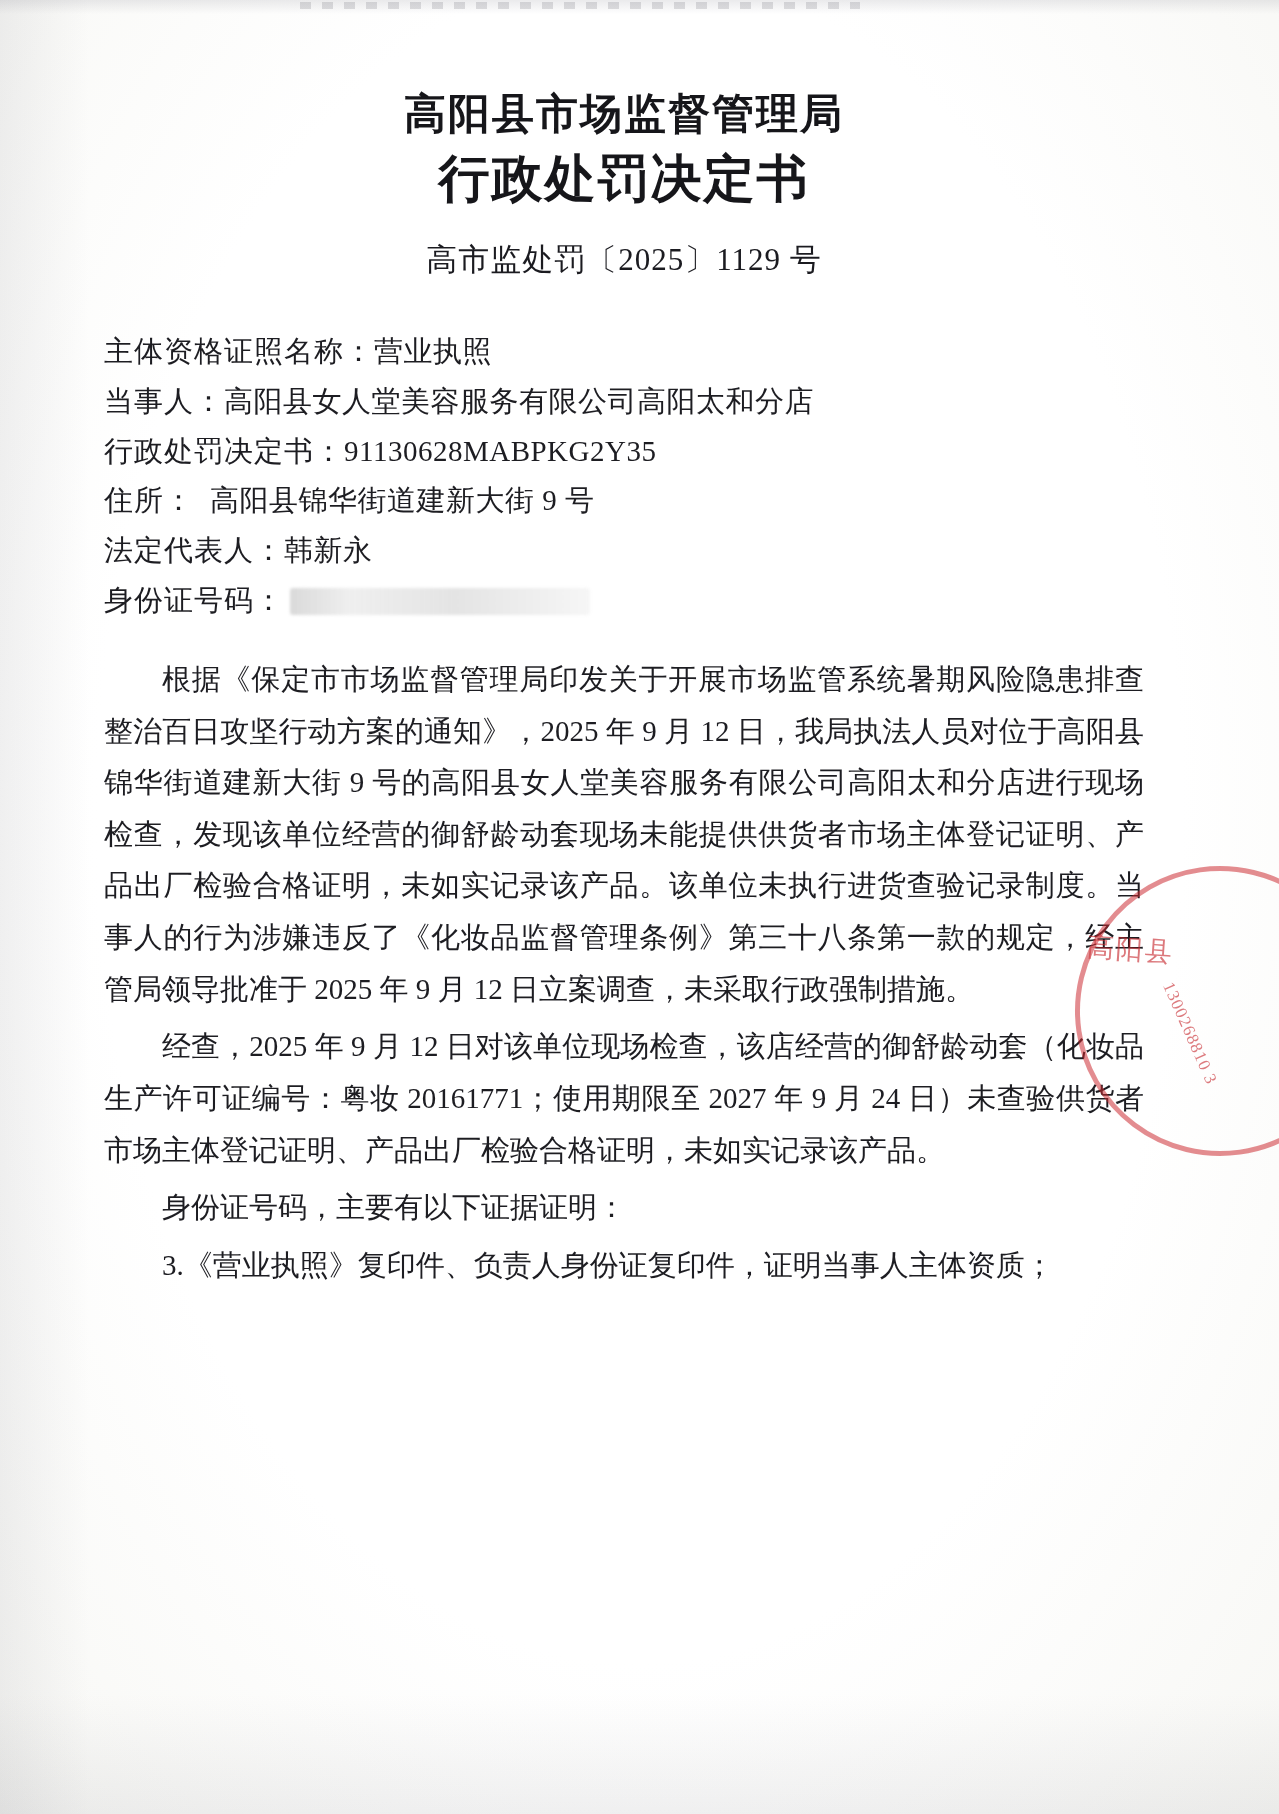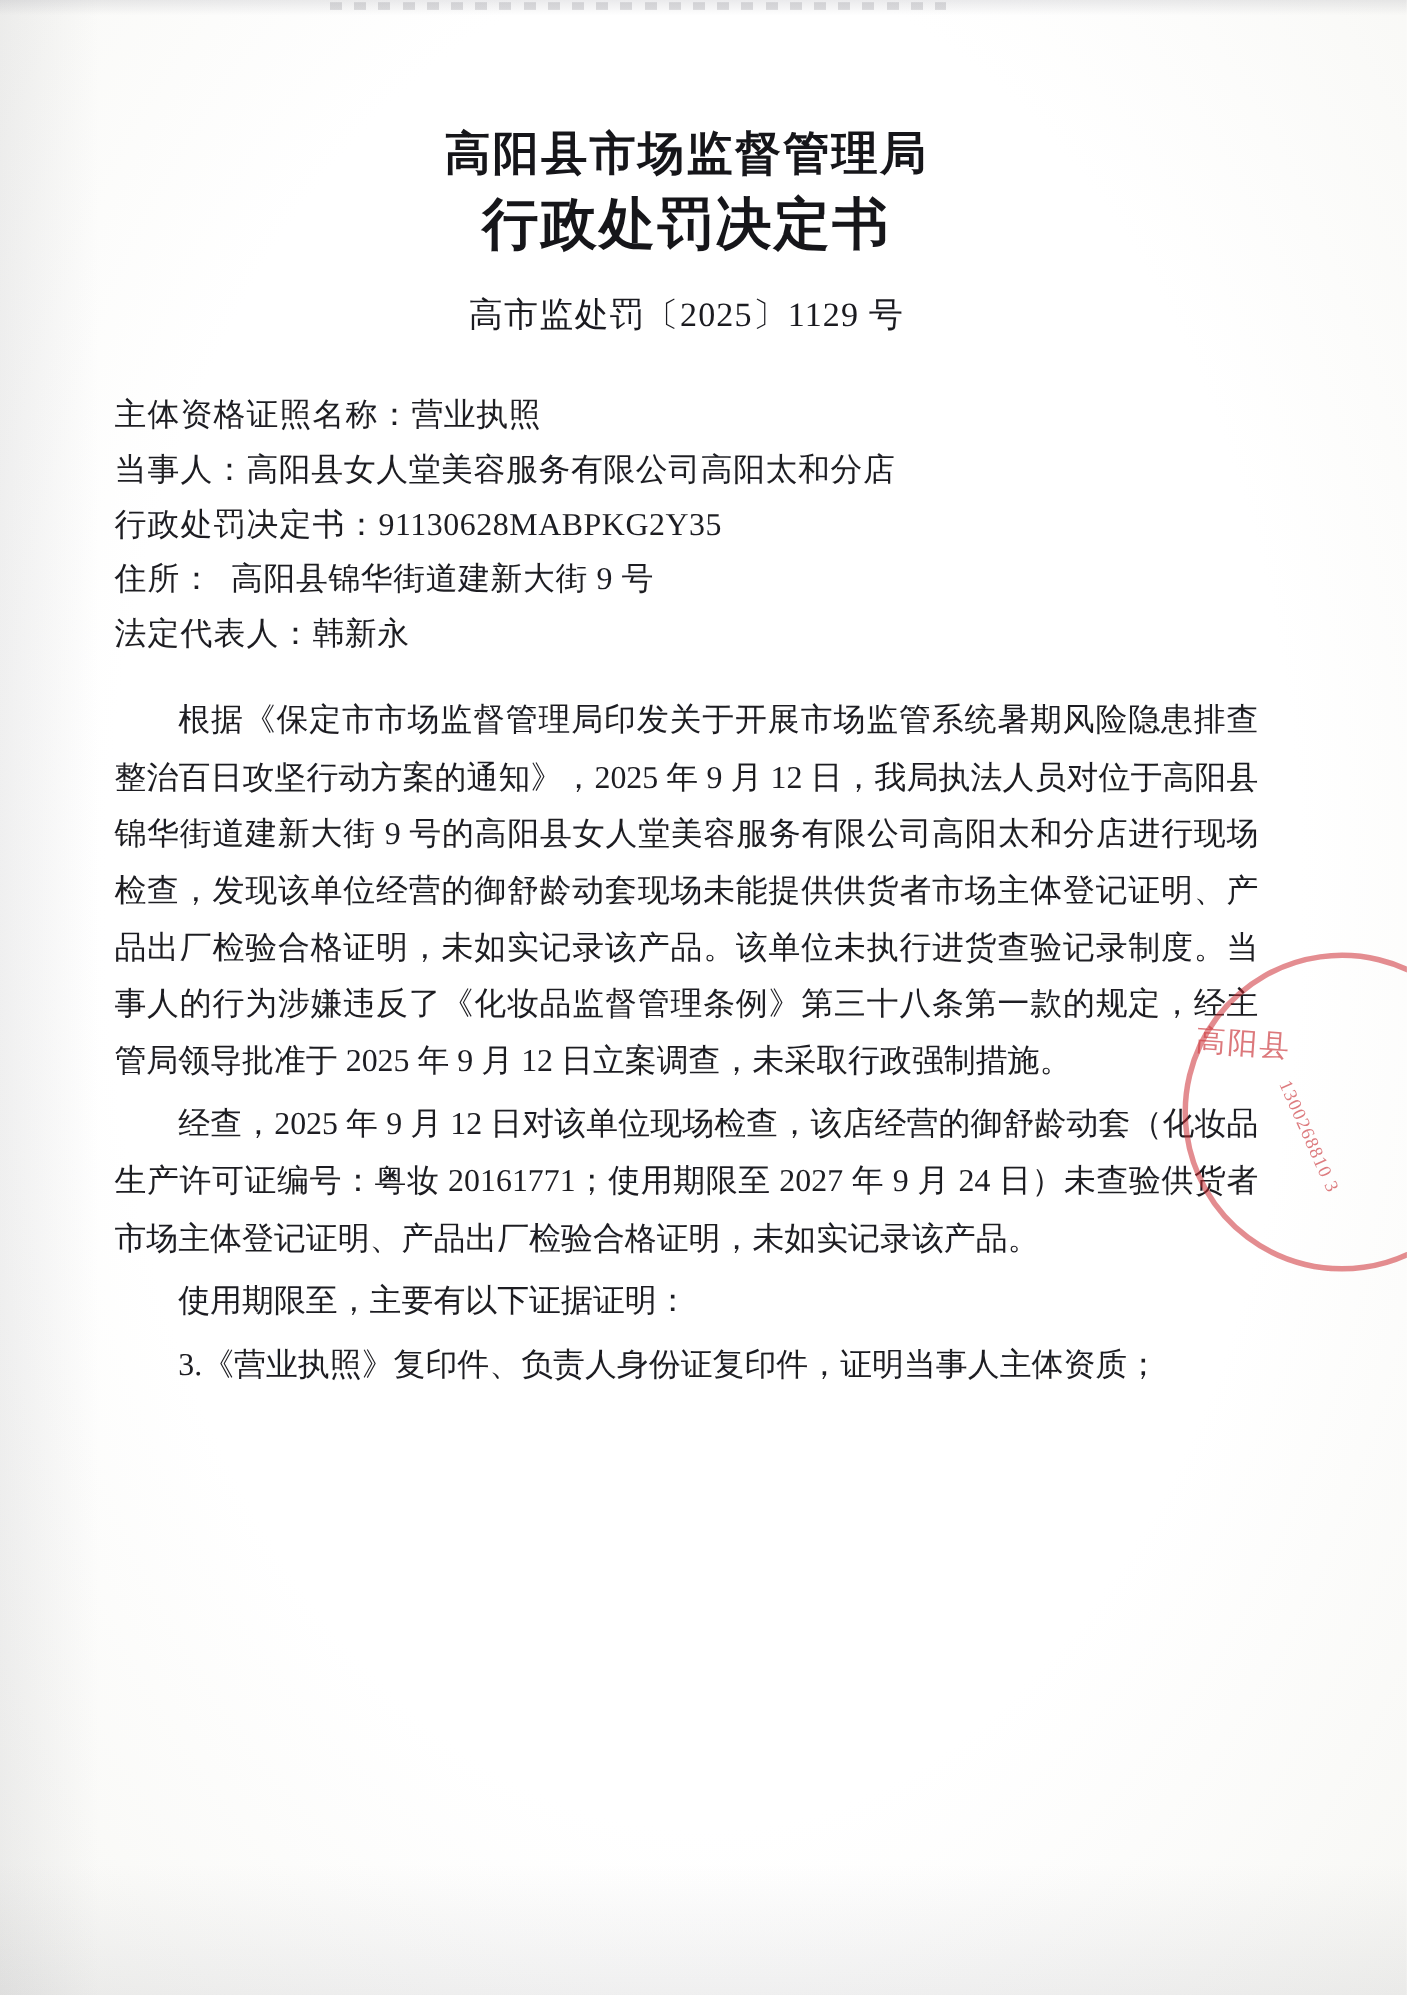--- a/index.html
+++ b/index.html
@@ -59,21 +59,21 @@
 
   .content {
     position: absolute;
     left: 104px;
     top: 0;
     width: 1040px;
   }
 
   .title-block {
     text-align: center;
-    padding-top: 114px;
+    padding-top: 88px;
   }
   .doc-title-1 {
     font-family: "DejaVu Serif", "Liberation Serif", serif;
     font-size: 42px;
     font-weight: 700;
     letter-spacing: 2px;
     line-height: 1.25;
     color: #16161a;
   }
   .doc-title-2 {
@@ -206,26 +206,29 @@
       </div>
       <div class="party-row">
         <span class="party-label">行政处罚决定书：</span><span class="party-value mono-val">91130628MABPKG2Y35</span>
       </div>
       <div class="party-row">
         <span class="party-label">住所：</span><span class="indent-sp"></span><span class="party-value">高阳县锦华街道建新大街 9 号</span>
       </div>
       <div class="party-row">
         <span class="party-label">法定代表人：</span><span class="party-value">韩新永</span>
       </div>
+      <div class="party-row">
+        <span class="party-label">身份证号码：</span><span class="redacted"></span>
+      </div>
     </div>
 
     <div class="body-block">
       <p class="para">根据《保定市市场监督管理局印发关于开展市场监管系统暑期风险隐患排查整治百日攻坚行动方案的通知》，2025 年 9 月 12 日，我局执法人员对位于高阳县锦华街道建新大街 9 号的高阳县女人堂美容服务有限公司高阳太和分店进行现场检查，发现该单位经营的御舒龄动套现场未能提供供货者市场主体登记证明、产品出厂检验合格证明，未如实记录该产品。该单位未执行进货查验记录制度。当事人的行为涉嫌违反了《化妆品监督管理条例》第三十八条第一款的规定，经主管局领导批准于 2025 年 9 月 12 日立案调查，未采取行政强制措施。</p>
       <p class="para">经查，2025 年 9 月 12 日对该单位现场检查，该店经营的御舒龄动套（化妆品生产许可证编号：粤妆 20161771；使用期限至 2027 年 9 月 24 日）未查验供货者市场主体登记证明、产品出厂检验合格证明，未如实记录该产品。</p>
-      <p class="para">使用期限至，主要有以下证据证明：</p>
+      <p class="para">身份证号码，主要有以下证据证明：</p>
       <p class="list-para">3.《营业执照》复印件、负责人身份证复印件，证明当事人主体资质；</p>
     </div>
 
   </div>
 
   <div class="seal">
     <div class="seal-text">高阳县</div>
     <div class="seal-num">1300268810 3</div>
 
   </div>

